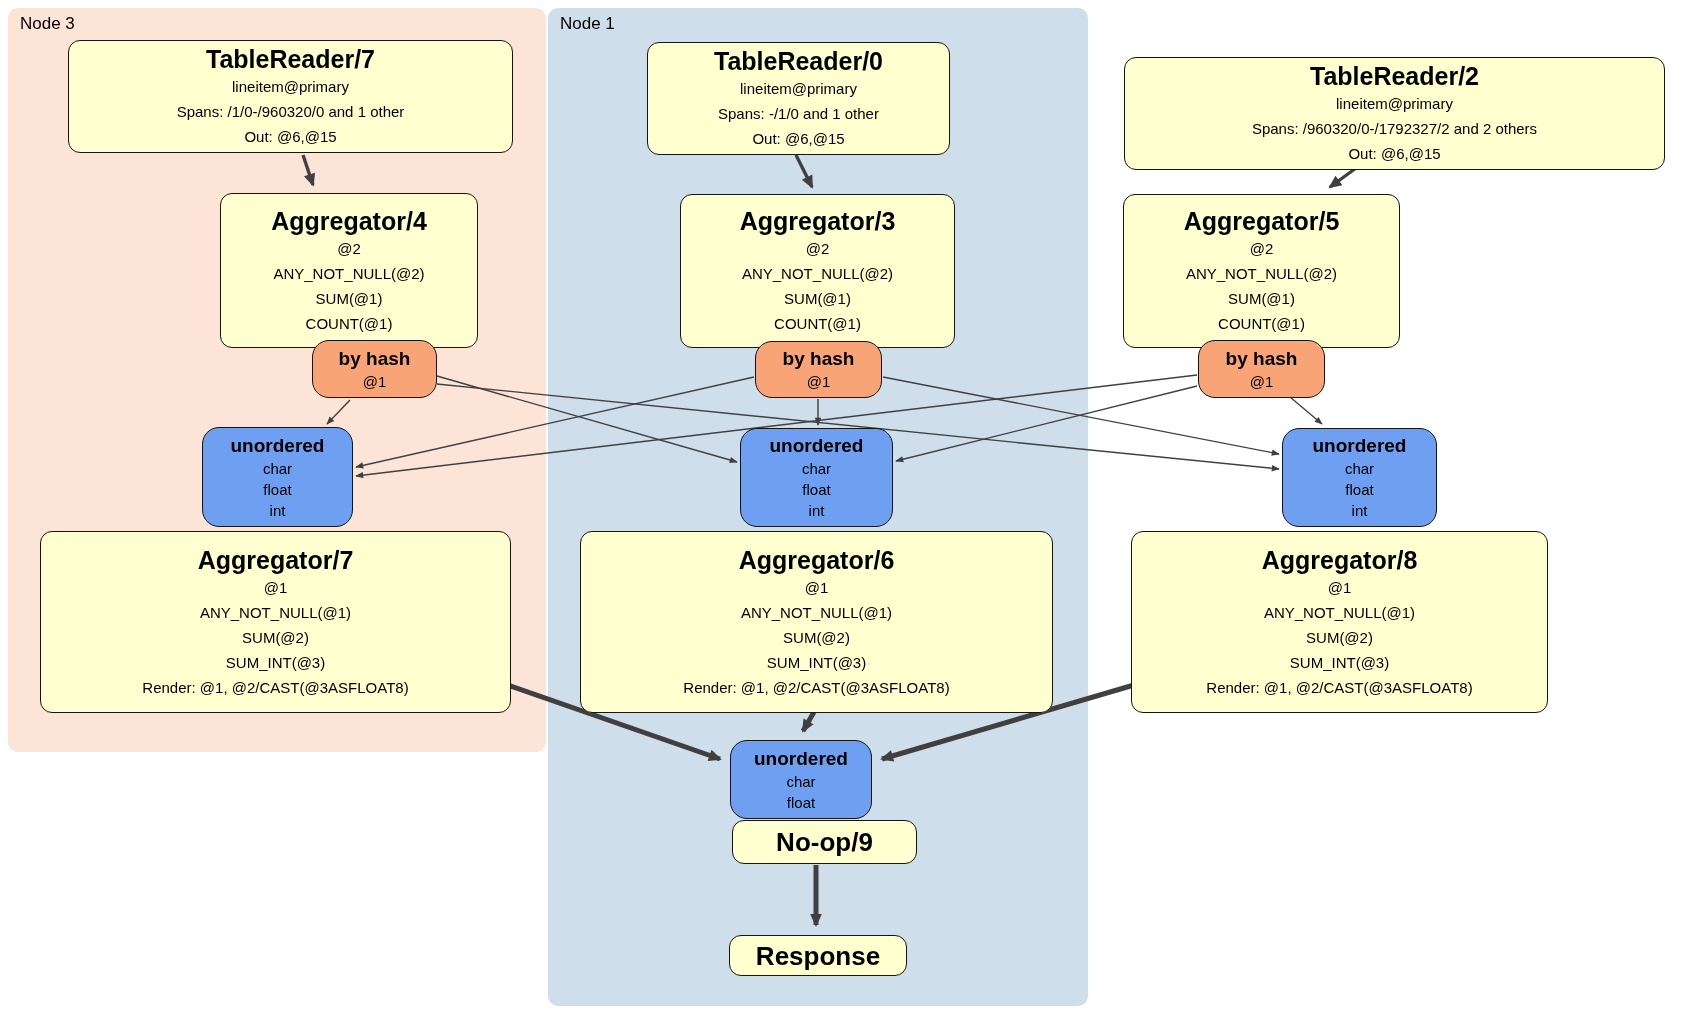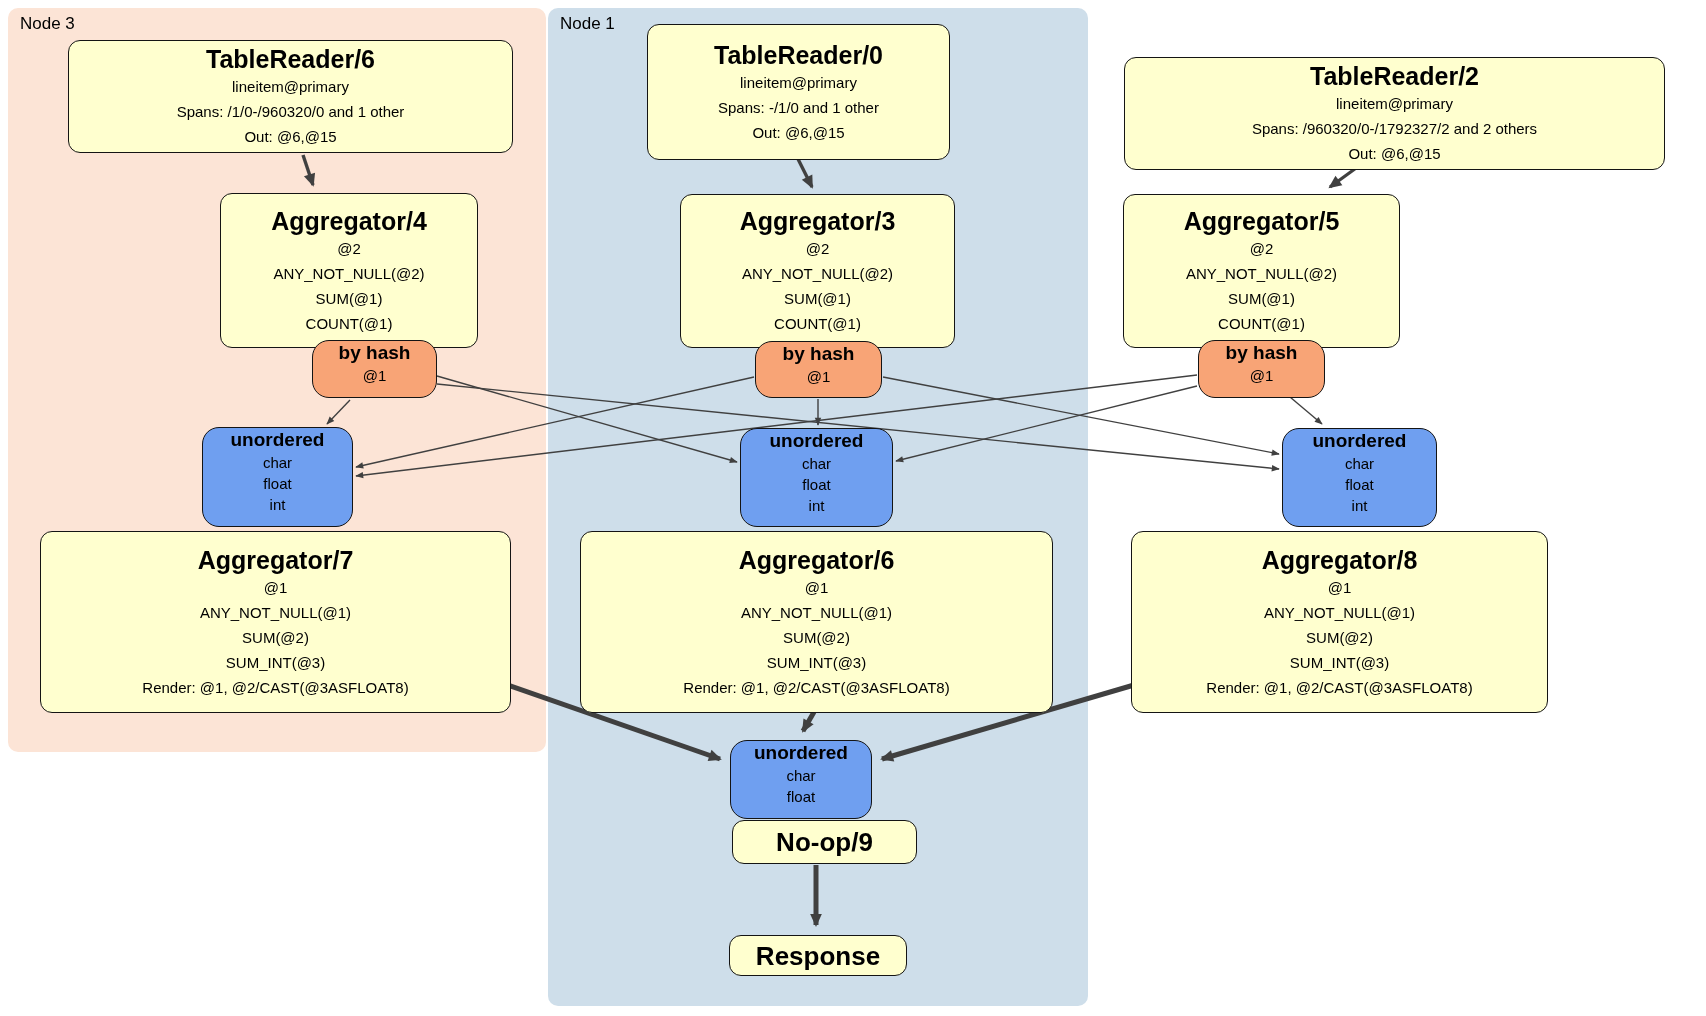--- a/index.html
+++ b/index.html
@@ -26,21 +26,21 @@
   #edges .thick{stroke-width:5px;}
   .pbox{
     position:absolute;background:var(--processor_fill);border:1.6px solid var(--box_border);
     border-radius:12px;z-index:3;display:flex;flex-direction:column;justify-content:center;
     align-items:center;text-align:center;box-sizing:border-box;
   }
   .ptitle{font-size:25px;font-weight:bold;line-height:30px;white-space:nowrap;}
   .pline{font-size:15px;line-height:25px;white-space:nowrap;}
   .router,.sync{
     position:absolute;border:1.6px solid var(--box_border);border-radius:17px;z-index:4;
-    display:flex;flex-direction:column;justify-content:flex-start;align-items:center;
+    display:flex;flex-direction:column;justify-content:center;align-items:center;
     text-align:center;box-sizing:border-box;
   }
   .router{background:var(--router_fill);}
   .sync{background:var(--sync_fill);}
   .rtitle{font-size:19px;font-weight:bold;line-height:24px;white-space:nowrap;}
   .rline{font-size:15px;line-height:21px;white-space:nowrap;}
   .bigname{font-size:26px;font-weight:bold;line-height:28px;white-space:nowrap;}
 </style>
 </head>
 <body>
@@ -78,21 +78,21 @@
     <line class="thin" x1="1197" y1="375" x2="356" y2="476" marker-end="url(#ah-s)"></line>
     <line class="thin" x1="1197" y1="386" x2="896" y2="461" marker-end="url(#ah-s)"></line>
 
     <line class="thick" x1="508" y1="685" x2="720" y2="759" marker-end="url(#ah-b)"></line>
     <line class="thick" x1="814" y1="712" x2="803" y2="731" marker-end="url(#ah-b)"></line>
     <line class="thick" x1="1134" y1="685" x2="882" y2="759" marker-end="url(#ah-b)"></line>
     <line class="thick" x1="816" y1="865" x2="816" y2="925" marker-end="url(#ah-b)"></line>
   </svg>
 
   <div class="pbox" style="left:68px;top:40px;width:445px;height:113px;">
-    <div class="ptitle">TableReader/6</div>
+    <div class="ptitle">TableReader/7</div>
     <div class="pline">lineitem@primary</div>
     <div class="pline">Spans: /1/0-/960320/0 and 1 other</div>
     <div class="pline">Out: @6,@15</div>
   </div>
   <div class="pbox" style="left:220px;top:193px;width:258px;height:155px;">
     <div class="ptitle">Aggregator/4</div>
     <div class="pline">@2</div>
     <div class="pline">ANY_NOT_NULL(@2)</div>
     <div class="pline">SUM(@1)</div>
     <div class="pline">COUNT(@1)</div>
@@ -109,21 +109,21 @@
   </div>
   <div class="pbox" style="left:40px;top:531px;width:471px;height:182px;">
     <div class="ptitle">Aggregator/7</div>
     <div class="pline">@1</div>
     <div class="pline">ANY_NOT_NULL(@1)</div>
     <div class="pline">SUM(@2)</div>
     <div class="pline">SUM_INT(@3)</div>
     <div class="pline">Render: @1, @2/CAST(@3ASFLOAT8)</div>
   </div>
 
-  <div class="pbox" style="left:647px;top:24px;width:303px;height:136px;justify-content:center;">
+  <div class="pbox" style="left:647px;top:42px;width:303px;height:113px;justify-content:center;">
     <div class="ptitle">TableReader/0</div>
     <div class="pline">lineitem@primary</div>
     <div class="pline">Spans: -/1/0 and 1 other</div>
     <div class="pline">Out: @6,@15</div>
   </div>
   <div class="pbox" style="left:680px;top:194px;width:275px;height:154px;">
     <div class="ptitle">Aggregator/3</div>
     <div class="pline">@2</div>
     <div class="pline">ANY_NOT_NULL(@2)</div>
     <div class="pline">SUM(@1)</div>

